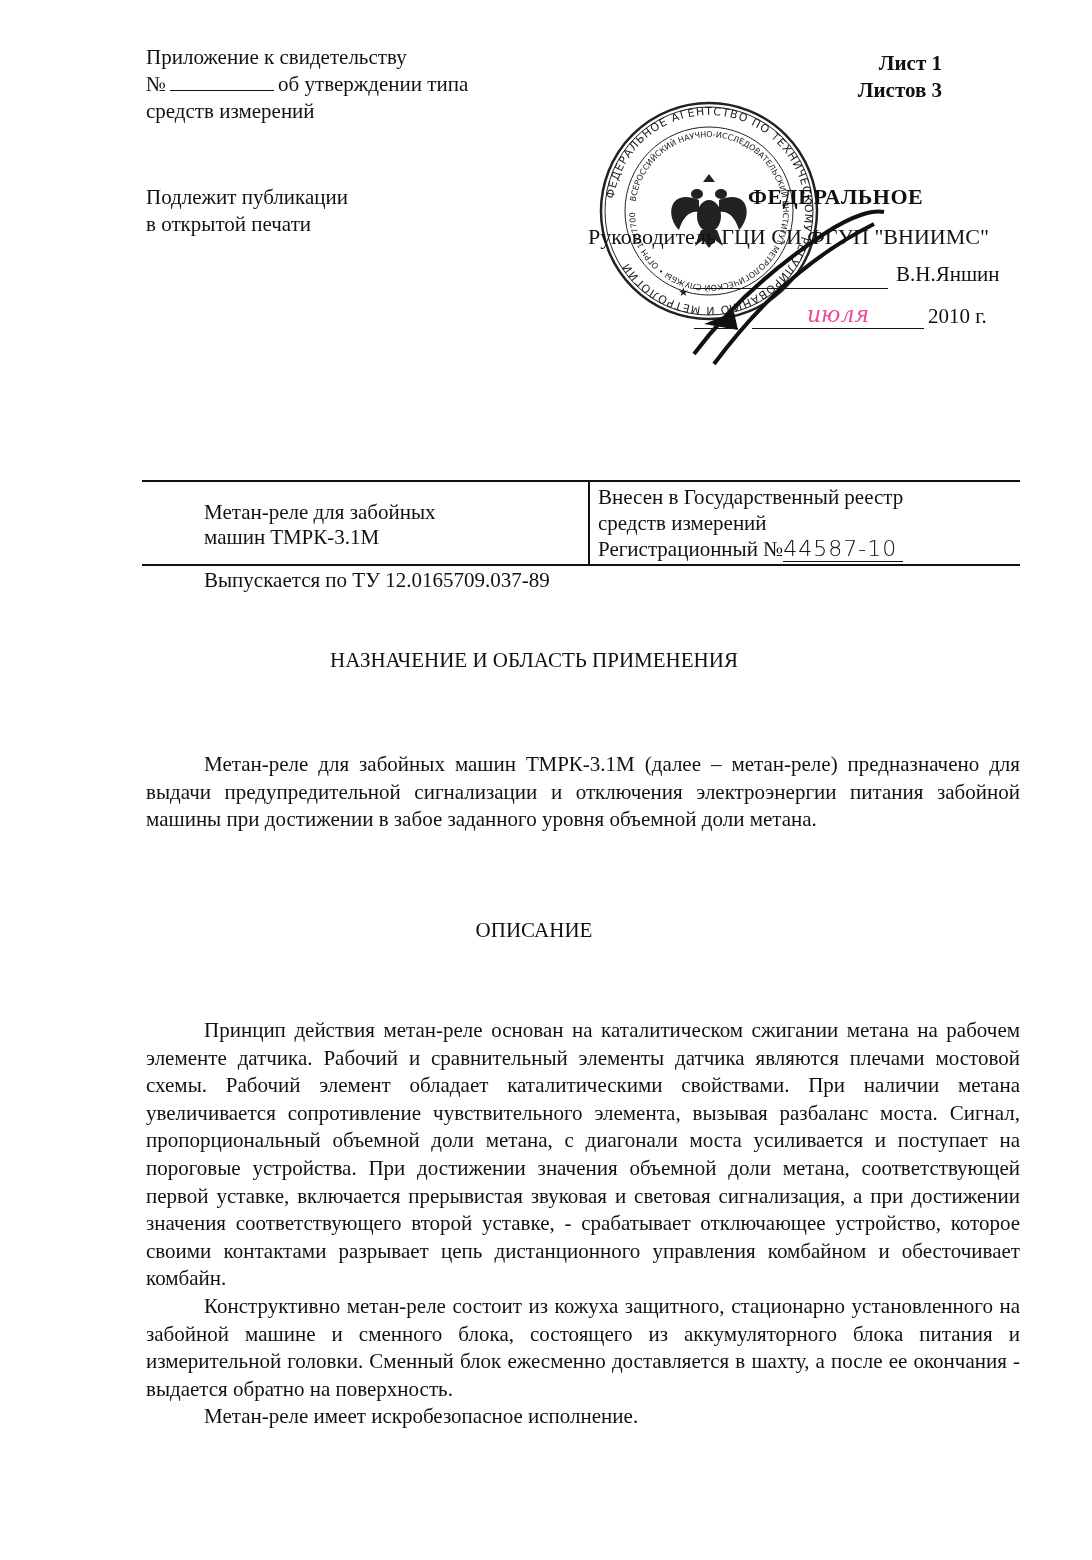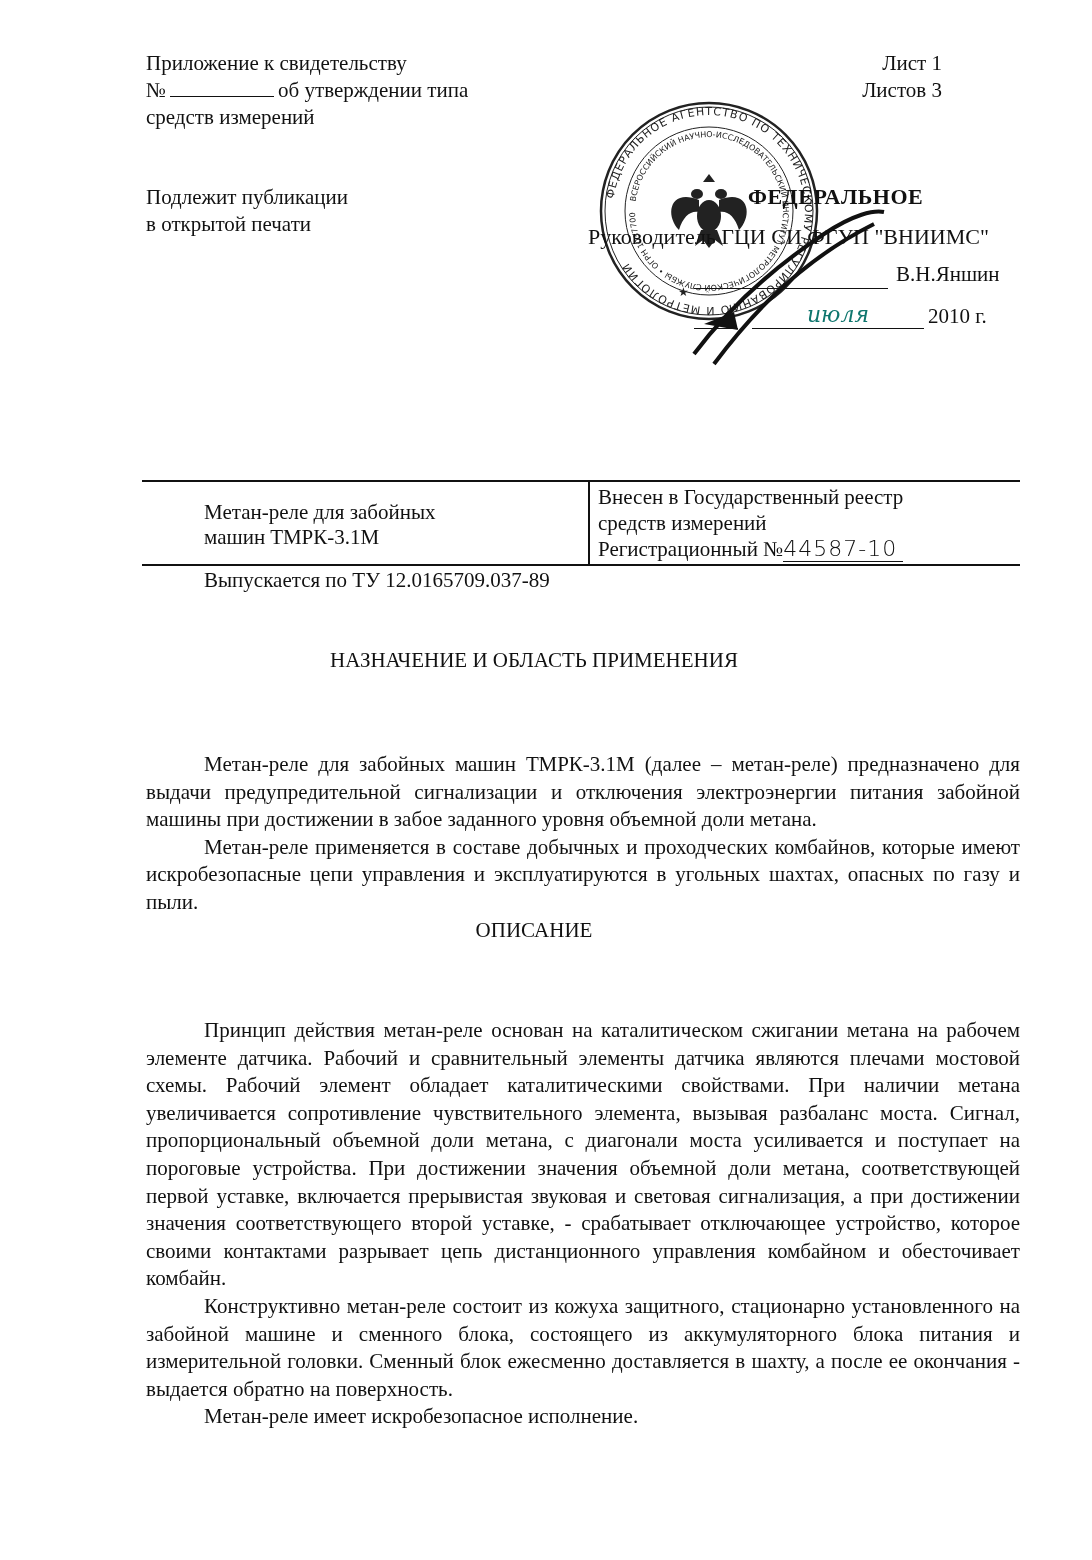--- a/index.html
+++ b/index.html
@@ -3,32 +3,32 @@
 <meta charset="utf-8">
 <style>
   html, body { margin: 0; padding: 0; background: #ffffff; }
   body {
     width: 1092px; height: 1560px; position: relative; overflow: hidden;
     font-family: "Liberation Serif", "DejaVu Serif", serif;
     color: #111;
   }
   .abs { position: absolute; }
   .t { font-size: 21px; line-height: 27px; white-space: nowrap; }
-  .hdr-left { left: 146px; top: 50px; }
+  .hdr-left { left: 146px; top: 44px; }
   .hdr-left2 { left: 146px; top: 184px; }
-  .hdr-right { right: 150px; top: 50px; text-align: right; }
+  .hdr-right { right: 150px; top: 50px; text-align: right; font-weight: bold; }
   .blank { display: inline-block; width: 104px; border-bottom: 1.5px solid #111; height: 18px; vertical-align: baseline; margin: 0 4px; }
 
   .approve { left: 588px; top: 184px; width: 430px; }
   .approve .title { position: absolute; left: 160px; top: 0; font-weight: bold; font-size: 22px; letter-spacing: 0.5px; }
   .approve .role { position: absolute; left: 0; top: 40px; font-size: 22px; }
   .approve .sig-line { position: absolute; left: 106px; top: 80px; width: 194px; border-bottom: 1.5px solid #111; height: 24px; }
   .approve .name { position: absolute; left: 308px; top: 78px; font-size: 21px; }
   .approve .date-day { position: absolute; left: 106px; top: 120px; width: 44px; border-bottom: 1.5px solid #111; height: 24px; }
-  .approve .date-month { position: absolute; left: 164px; top: 120px; width: 172px; border-bottom: 1.5px solid #111; height: 24px; text-align: center; font-family: "DejaVu Serif", serif; font-style: italic; font-size: 22px; color: #0f766e; line-height: 22px; }
+  .approve .date-month { position: absolute; left: 164px; top: 120px; width: 172px; border-bottom: 1.5px solid #111; height: 24px; text-align: center; font-family: "DejaVu Serif", serif; font-style: italic; font-size: 22px; color: #ec4899; line-height: 22px; }
   .approve .date-year { position: absolute; left: 340px; top: 120px; font-size: 21px; }
 
   .stamp { left: 598px; top: 100px; width: 222px; height: 222px; }
 
   .reg-table { left: 142px; top: 480px; width: 878px; height: 82px; border-top: 2.5px solid #111; border-bottom: 2.5px solid #111; }
   .reg-table .cell-left { position: absolute; left: 62px; top: 18px; font-size: 21px; line-height: 25px; }
   .reg-table .divider { position: absolute; left: 446px; top: 0; width: 1.5px; height: 82px; background: #111; }
   .reg-table .cell-right { position: absolute; left: 456px; top: 2px; font-size: 21px; line-height: 26px; }
   .reg-num { font-family: "DejaVu Sans", sans-serif; font-weight: 300; letter-spacing: 1px; font-size: 22px; border-bottom: 1.2px solid #111; padding-right: 6px; }
 
@@ -116,21 +116,20 @@
       <span>Регистрационный №</span><span class="reg-num">44587-10</span>
     </div>
   </div>
 </div>
 
 <div class="abs t tu">Выпускается по ТУ 12.0165709.037-89</div>
 
 <div class="abs section-title" style="top:648px;">НАЗНАЧЕНИЕ И ОБЛАСТЬ ПРИМЕНЕНИЯ</div>
 <div class="abs para" style="top:703px;">
   <p>Метан-реле для забойных машин ТМРК-3.1М (далее – метан-реле) предназначено для выдачи предупредительной сигнализации и отключения электроэнергии питания забойной машины при достижении в забое заданного уровня объемной доли метана.</p>
-  <p>Метан-реле применяется в составе добычных и  проходческих комбайнов, которые имеют искробезопасные цепи управления и эксплуатируются в  угольных шахтах, опасных по газу и пыли.</p>
 </div>
 
 <div class="abs section-title" style="top:918px;">ОПИСАНИЕ</div>
 <div class="abs para" style="top:969px;">
   <p>Принцип действия метан-реле основан на каталитическом сжигании метана на рабочем элементе датчика. Рабочий и сравнительный элементы датчика являются плечами мостовой схемы.  Рабочий элемент обладает каталитическими свойствами. При наличии метана увеличивается сопротивление чувствительного элемента, вызывая разбаланс моста. Сигнал, пропорциональный объемной доли метана, с диагонали моста усиливается и поступает на пороговые устройства. При достижении значения объемной доли метана, соответствующей первой уставке, включается прерывистая звуковая и световая сигнализация, а при достижении значения  соответствующего второй уставке, - срабатывает отключающее устройство, которое своими контактами разрывает цепь дистанционного управления комбайном и обесточивает комбайн.</p>
   <p>Конструктивно метан-реле состоит из кожуха защитного, стационарно установленного на забойной машине и сменного блока, состоящего из аккумуляторного блока питания и измерительной головки. Сменный блок ежесменно доставляется в шахту, а после ее окончания - выдается обратно на поверхность.</p>
   <p>Метан-реле имеет искробезопасное исполнение.</p>
 </div>
 
 </body></html>

